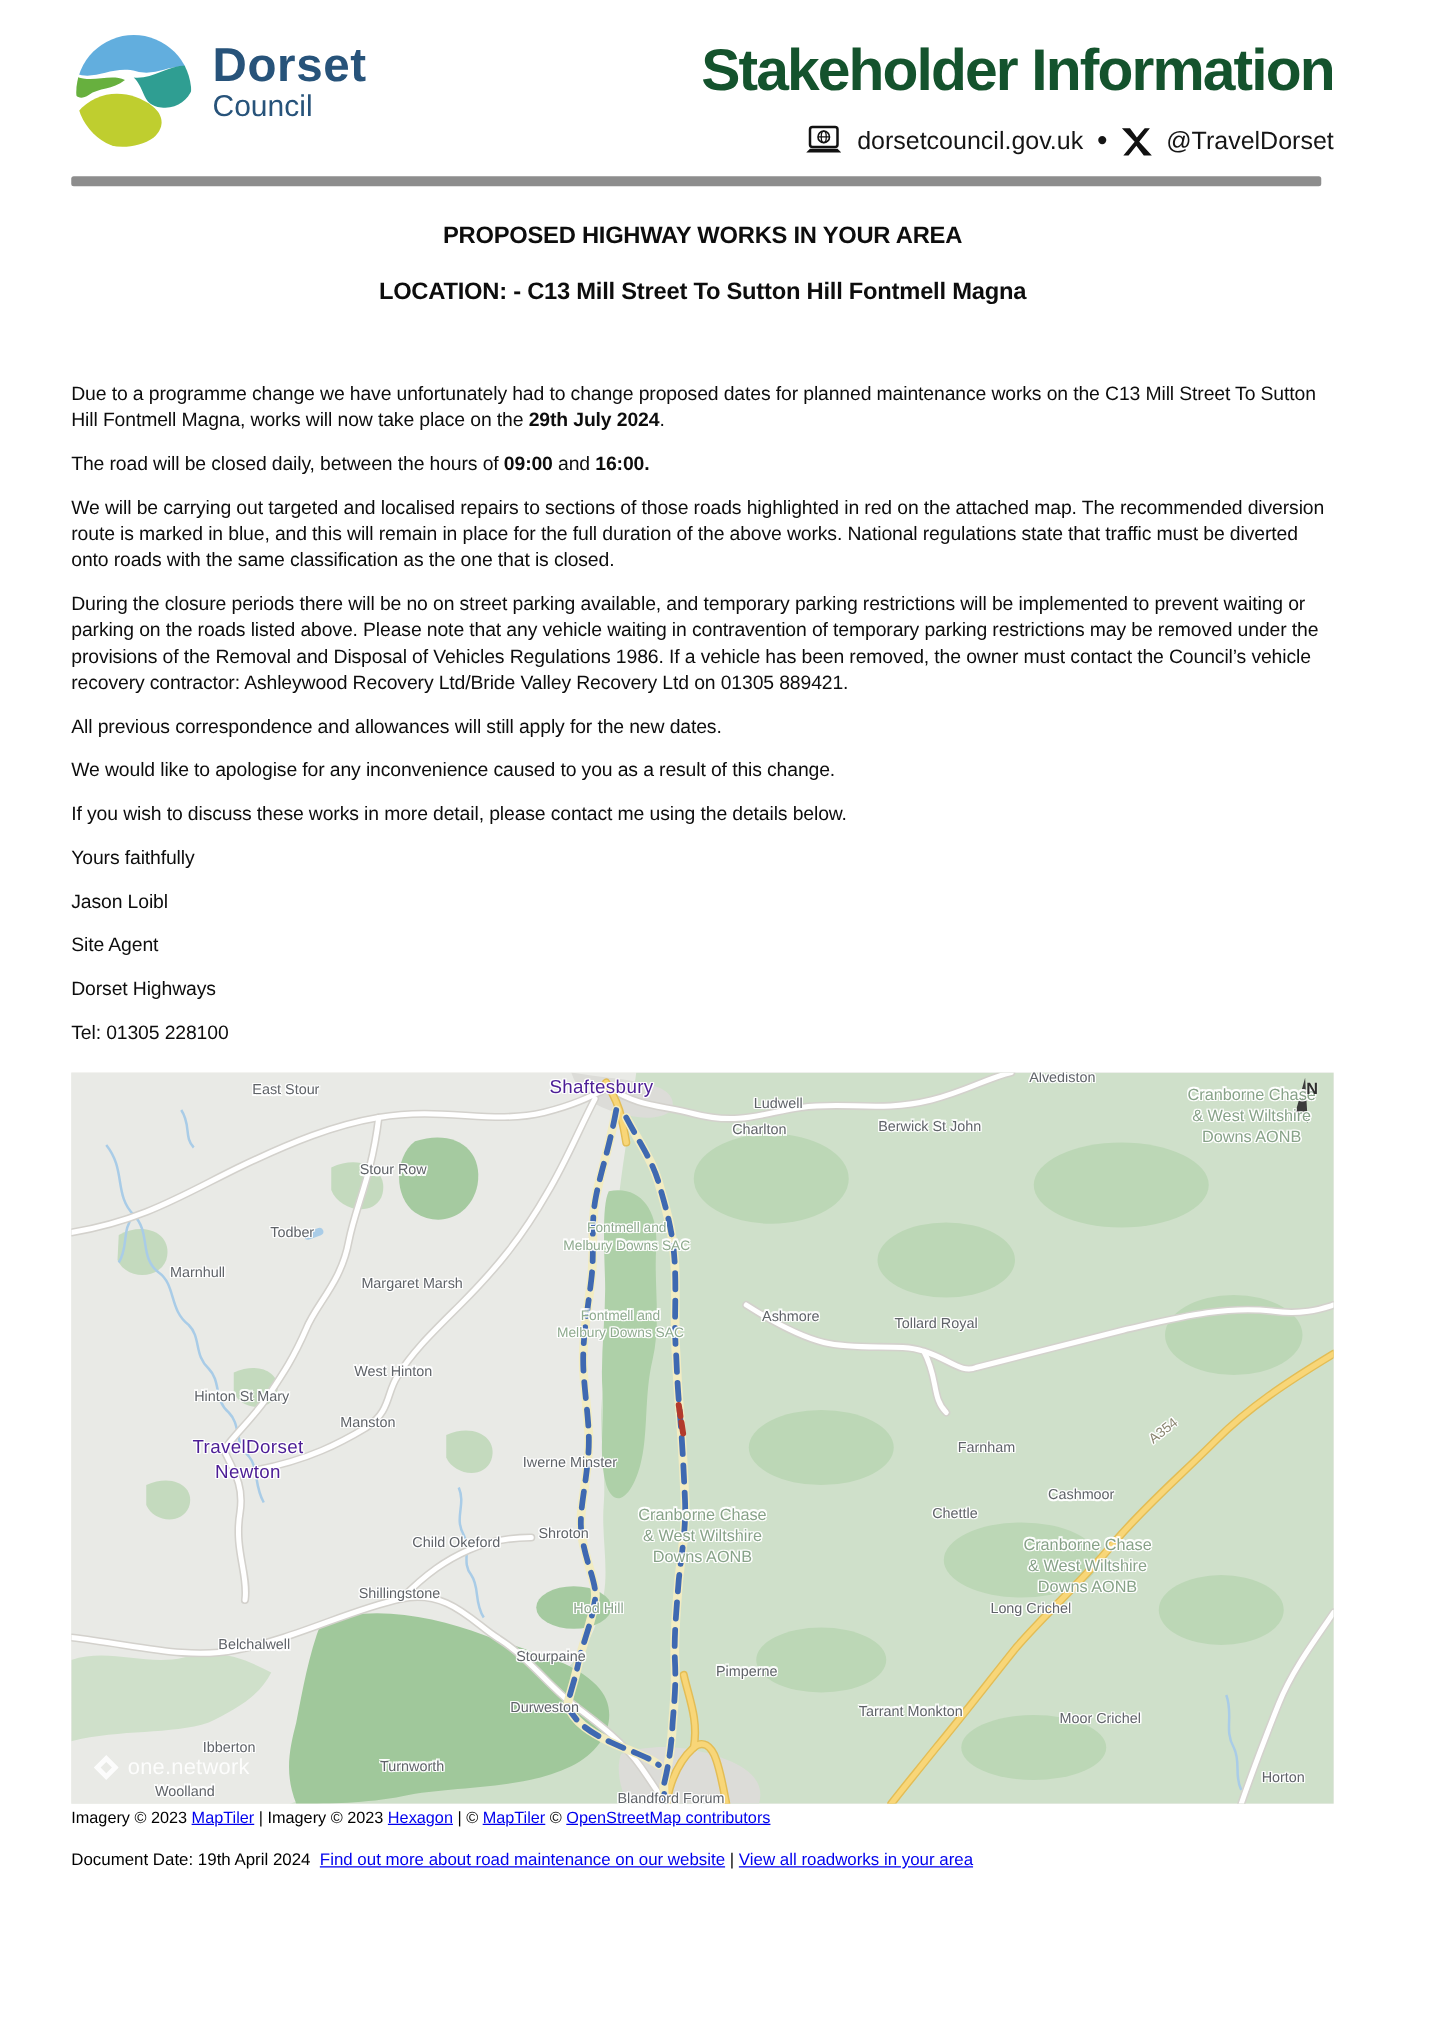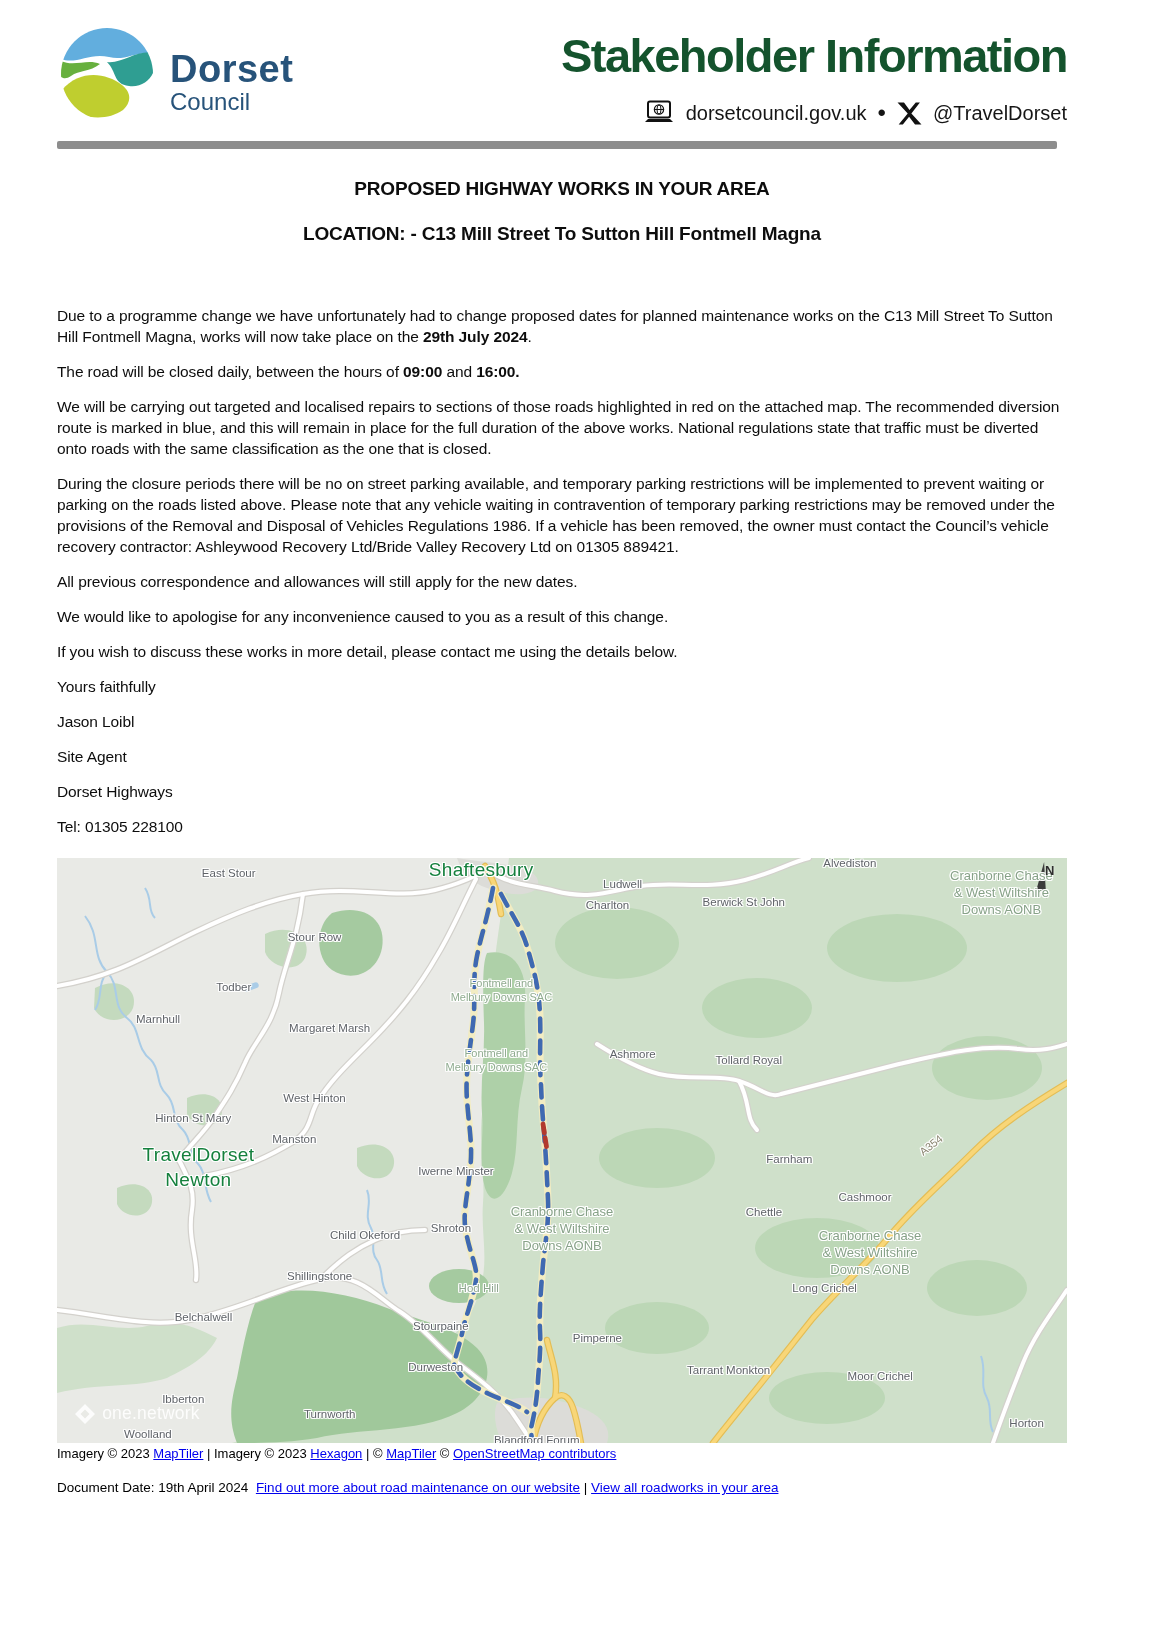--- a/index.html
+++ b/index.html
@@ -3,21 +3,21 @@
 <meta charset="utf-8">
 <style>
   html,body{margin:0;padding:0;background:#fff;}
   body{width:1162px;height:1630px;position:relative;overflow:hidden;
        font-family:"Liberation Sans","DejaVu Sans",sans-serif;color:#0d0d0d;}
   .page{position:absolute;left:57px;top:0;width:1010px;height:1630px;}
 
   
   .hdr{position:relative;height:149px;}
   .logo{position:absolute;left:2px;top:26px;display:flex;gap:15px;align-items:flex-start;}
-  .logo-text{margin-top:24px;}
+  .logo-text{margin-top:8px;}
   .logo-name{font-size:38px;font-weight:600;color:#27537a;letter-spacing:.5px;line-height:1;}
   .logo-sub{font-size:24px;color:#27537a;margin-top:2px;line-height:1;}
   .title{position:absolute;right:0;top:28px;font-size:47px;font-weight:700;letter-spacing:-1.5px;color:#14532d;}
   .subline{position:absolute;right:0;top:100px;display:flex;align-items:center;gap:11px;font-size:20px;color:#151515;}
   .subline .dot{font-size:24px;line-height:1;}
   .rule{position:absolute;left:0;top:141px;width:1000px;height:8px;background:#8d8d8d;border-radius:2px;}
 
   
   .letter{position:absolute;left:0;top:178px;width:1010px;}
   .h1,.h2{text-align:center;font-weight:700;font-size:19px;letter-spacing:-.2px;}
@@ -27,21 +27,21 @@
   .paras b{font-weight:700;}
 
   
   .map{position:absolute;left:0;top:858px;width:1010px;height:585px;overflow:hidden;background:#e9eae6;}
   .map svg.art{position:absolute;left:0;top:0;width:100%;height:100%;}
   .map-label{position:absolute;transform:translate(-50%,-50%);text-align:center;white-space:nowrap;
     font-size:11.5px;color:#5f6368;line-height:1.3;
     text-shadow:1px 0 0 rgba(255,255,255,.95),-1px 0 0 rgba(255,255,255,.95),0 1px 0 rgba(255,255,255,.95),
       0 -1px 0 rgba(255,255,255,.95),1px 1px 0 rgba(255,255,255,.9),-1px -1px 0 rgba(255,255,255,.9),
       1px -1px 0 rgba(255,255,255,.9),-1px 1px 0 rgba(255,255,255,.9);}
-  .map-label.big{font-size:19px;color:#15803d;letter-spacing:.3px;}
+  .map-label.big{font-size:15px;color:#4c1d95;letter-spacing:.3px;}
   .map-label.area{font-size:13px;color:#87a288;}
   .map-label.sac{font-size:11px;color:#8fab8f;}
   .map-label.hill{color:#8da68e;margin-left:43px;}
   .map-label.road{font-size:11px;color:#8a8570;}
   .north{position:absolute;left:96.8%;top:1.2%;width:30px;text-align:center;}
   .north .nlabel{font-size:13px;font-weight:700;color:#2e2e2e;margin-top:-2px;
     text-shadow:0 0 2px rgba(255,255,255,.8);}
   .wm{position:absolute;left:1.8%;top:93.2%;display:flex;align-items:center;gap:7px;
       color:rgba(255,255,255,.88);font-size:17.5px;letter-spacing:.2px;}
 

